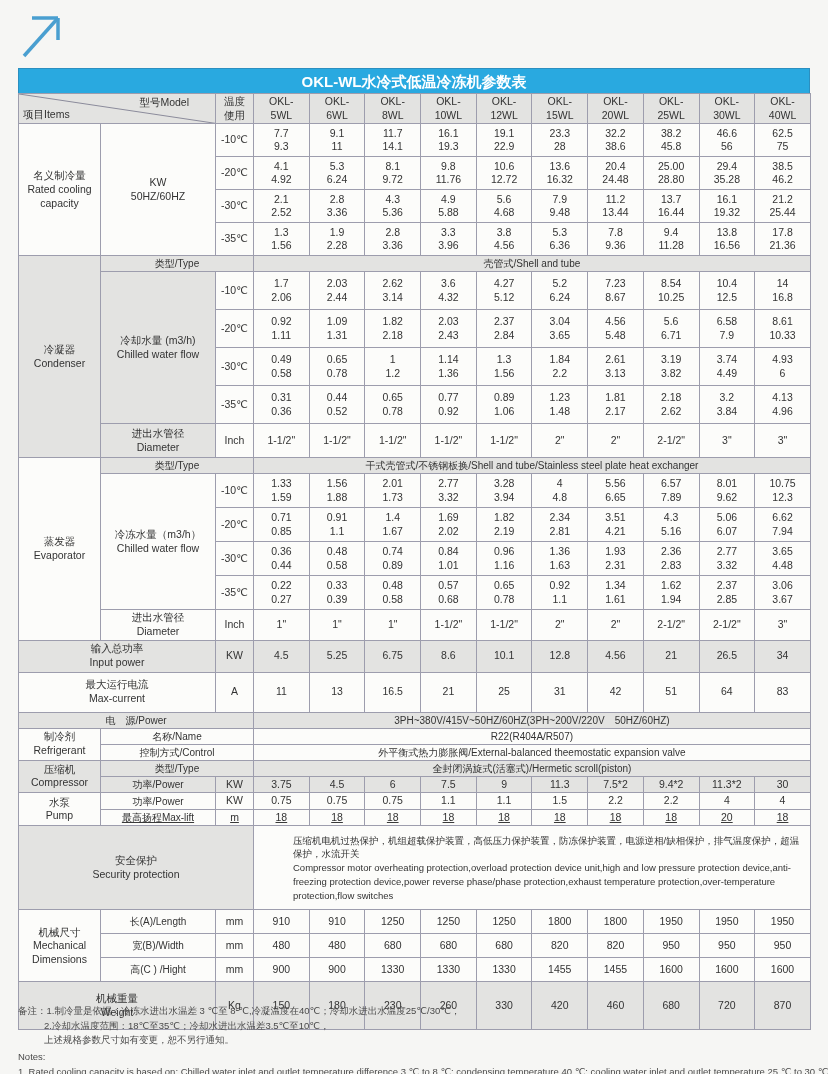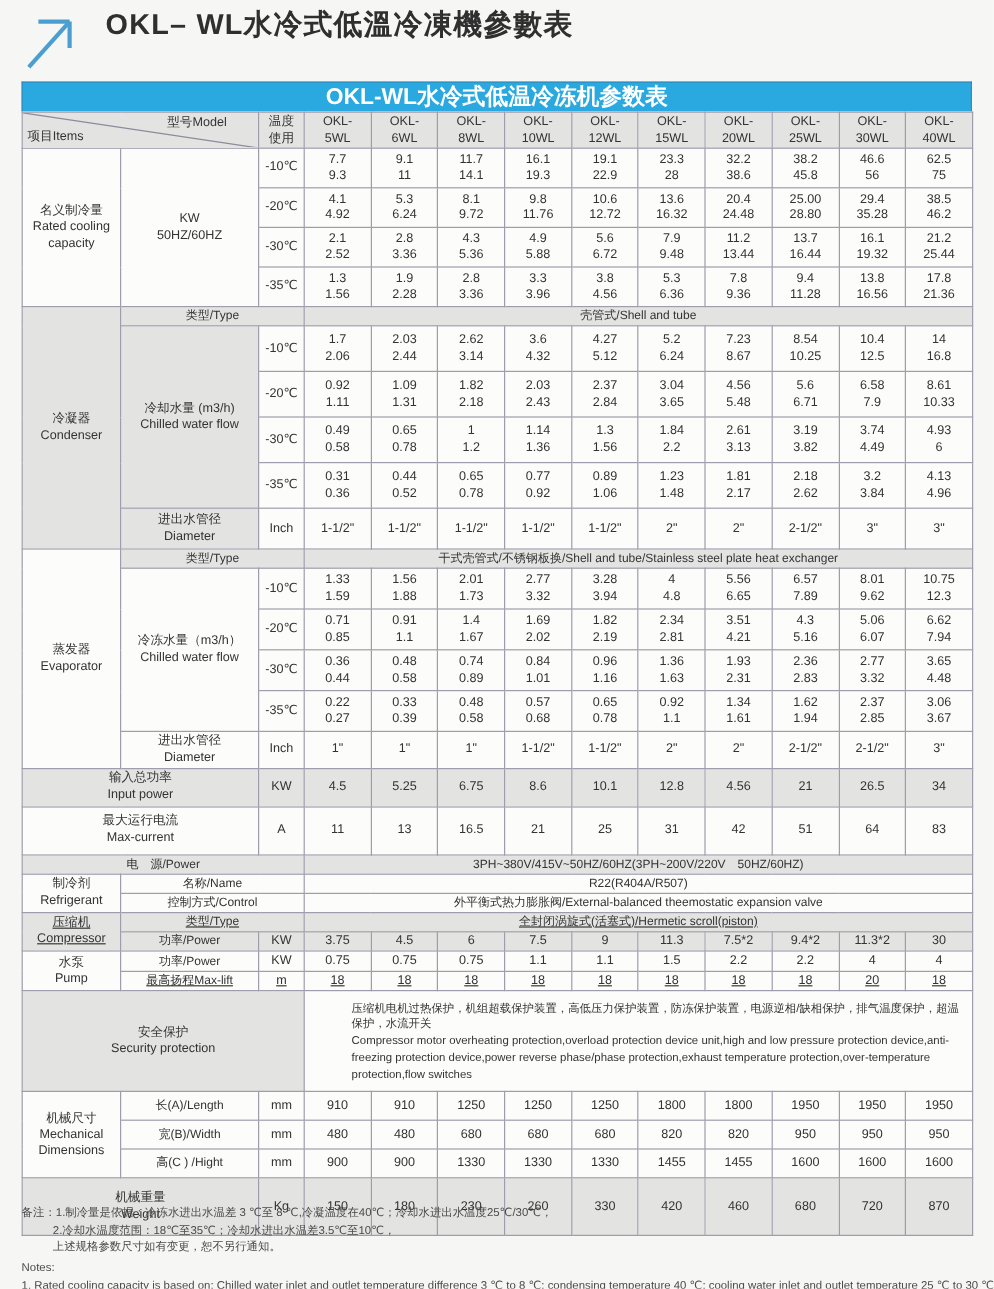--- a/index.html
+++ b/index.html
@@ -12,21 +12,21 @@
   }
   .page-header{position:absolute;left:18px;top:6px;width:792px;height:58px;}
   .logo{position:absolute;left:0;top:4px;width:48px;height:52px;}
   .titles{position:absolute;left:70px;top:0;}
   .title-zh{font-size:24px;font-weight:700;color:#2f2f2f;letter-spacing:1px;line-height:30px;}
   .title-en{font-size:17px;font-weight:400;color:#2f2f2f;line-height:24px;}
 
   .spec{position:absolute;left:18px;top:68px;width:792px;}
   .caption{
     height:25px;line-height:25px;text-align:center;
-    background:#29a9e0;color:#ffffff;font-size:19px;font-weight:600;
+    background:#29a9e0;color:#ffffff;font-size:15px;font-weight:600;
     border:1px solid #2b8fc0;border-bottom:none;box-sizing:border-box;
   }
   table.grid{
     width:792px;border-collapse:collapse;table-layout:fixed;
     background:#fcfcfa;
     border:1.5px solid #63636f;
   }
   table.grid td{
     border:1px solid #9d9dad;
     text-align:center;vertical-align:middle;
@@ -54,21 +54,20 @@
 
 <div class="page-header">
   <div class="logo">
     <svg viewBox="0 0 48 52">
       <line x1="40" y1="8" x2="6" y2="46" stroke="#4a9fd0" stroke-width="3.5"></line>
       <line x1="14" y1="8" x2="40" y2="8" stroke="#4a9fd0" stroke-width="3.5"></line>
       <line x1="40" y1="8" x2="40" y2="30" stroke="#4a9fd0" stroke-width="3.5"></line>
     </svg>
   </div>
   <div class="titles">
-    <div class="title-zh">OKL– WL水冷式低溫冷凍機參數表</div>
   </div>
 </div>
 
 <div class="spec">
   <div class="caption">OKL-WL水冷式低温冷冻机参数表</div>
   <table class="grid">
     <colgroup>
       <col style="width:82px">
         <col style="width:115px">
         <col style="width:38px">
@@ -245,21 +244,21 @@
           <td class="">
             <div>4.3</div>
             <div>5.36</div>
           </td>
           <td class="">
             <div>4.9</div>
             <div>5.88</div>
           </td>
           <td class="">
             <div>5.6</div>
-            <div>6.72</div>
+            <div>4.68</div>
           </td>
           <td class="">
             <div>7.9</div>
             <div>9.48</div>
           </td>
           <td class="">
             <div>11.2</div>
             <div>13.44</div>
           </td>
           <td class="">
@@ -763,21 +762,21 @@
             <div>制冷剂</div>
             <div>Refrigerant</div>
           </td>
           <td colspan="2" class="sm">名称/Name</td>
           <td colspan="10" class="sm">R22(R404A/R507)</td>
         </tr>
         <tr style="height: 16px;">
           <td colspan="2" class="sm">控制方式/Control</td>
           <td colspan="10" class="sm">外平衡式热力膨胀阀/External-balanced theemostatic expansion valve</td>
         </tr>
-        <tr class="sec" style="height: 16px; text-decoration: underline;">
+        <tr class="sec" style="height: 16px;">
           <td rowspan="2" class="g">
             <div>压缩机</div>
             <div>Compressor</div>
           </td>
           <td colspan="2" class="g sm">类型/Type</td>
           <td colspan="10" class="g sm">全封闭涡旋式(活塞式)/Hermetic scroll(piston)</td>
         </tr>
         <tr style="height: 16px;">
           <td class="g sm">功率/Power</td>
           <td class="g">KW</td>

